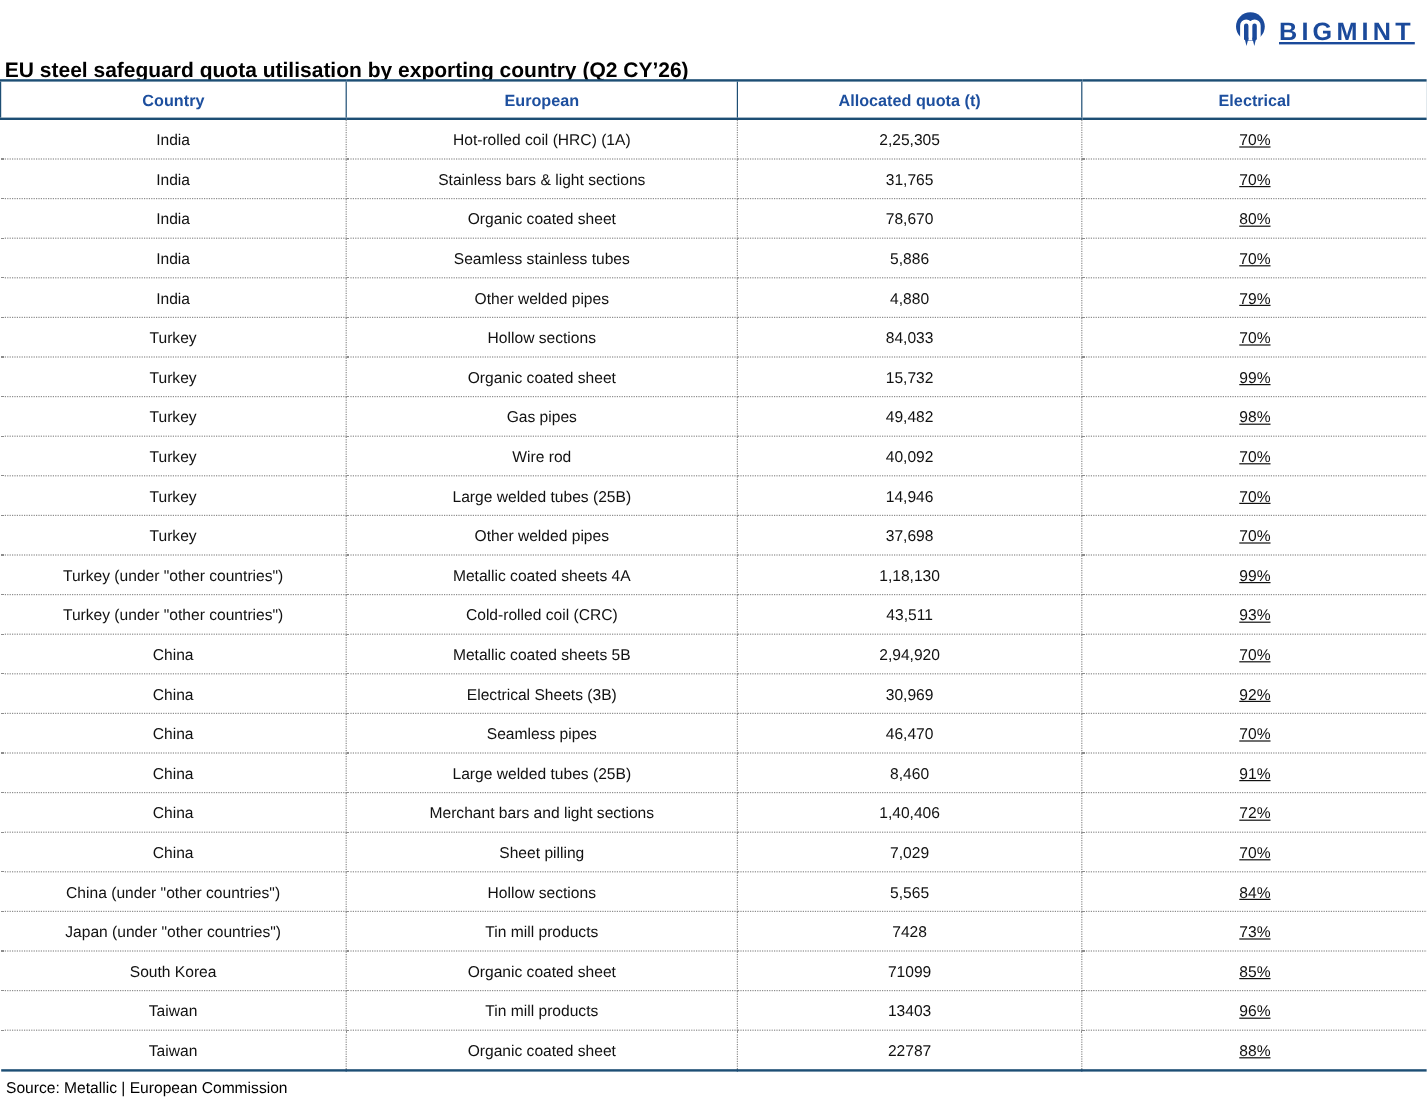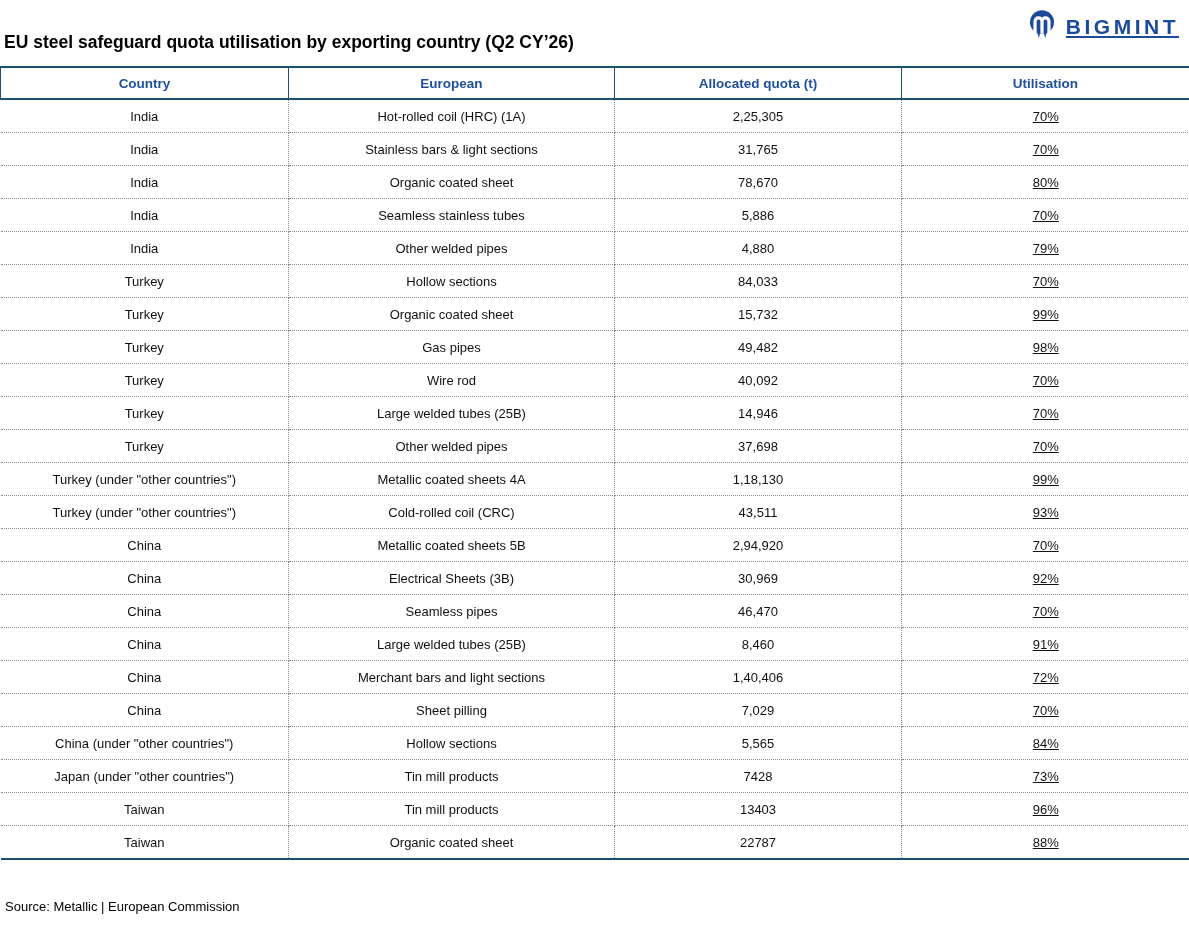--- a/index.html
+++ b/index.html
@@ -31,21 +31,21 @@
     font-size: 21px;
     font-weight: bold;
     letter-spacing: 3.5px;
     line-height: 1;
     text-decoration: underline;
   }
 
   
   .title {
     position: absolute;
-    top: 32px;
+    top: 48px;
     left: 4px;
     font-size: 17.5px;
     font-weight: bold;
     color: #000000;
     white-space: nowrap;
   }
 
   
   table.quota {
     position: absolute;
@@ -126,21 +126,21 @@
       <col class="c1">
         <col class="c2">
         <col class="c3">
         <col class="c4">
     </colgroup>
     <thead>
       <tr>
         <th>Country</th>
         <th>European</th>
         <th>Allocated quota (t)</th>
-        <th>Utilisation</th>
+        <th>Electrical</th>
       </tr>
     </thead>
     <tbody>
         <tr>
           <td>India</td>
           <td>Hot-rolled coil (HRC) (1A)</td>
           <td>2,25,305</td>
           <td>70%</td>
         </tr>
         <tr>
@@ -257,20 +257,26 @@
           <td>5,565</td>
           <td>84%</td>
         </tr>
         <tr>
           <td>Japan (under "other countries")</td>
           <td>Tin mill products</td>
           <td>7428</td>
           <td>73%</td>
         </tr>
         <tr>
+          <td>South Korea</td>
+          <td>Organic coated sheet</td>
+          <td>71099</td>
+          <td>85%</td>
+        </tr>
+        <tr>
           <td>Taiwan</td>
           <td>Tin mill products</td>
           <td>13403</td>
           <td>96%</td>
         </tr>
         <tr>
           <td>Taiwan</td>
           <td>Organic coated sheet</td>
           <td>22787</td>
           <td>88%</td>

